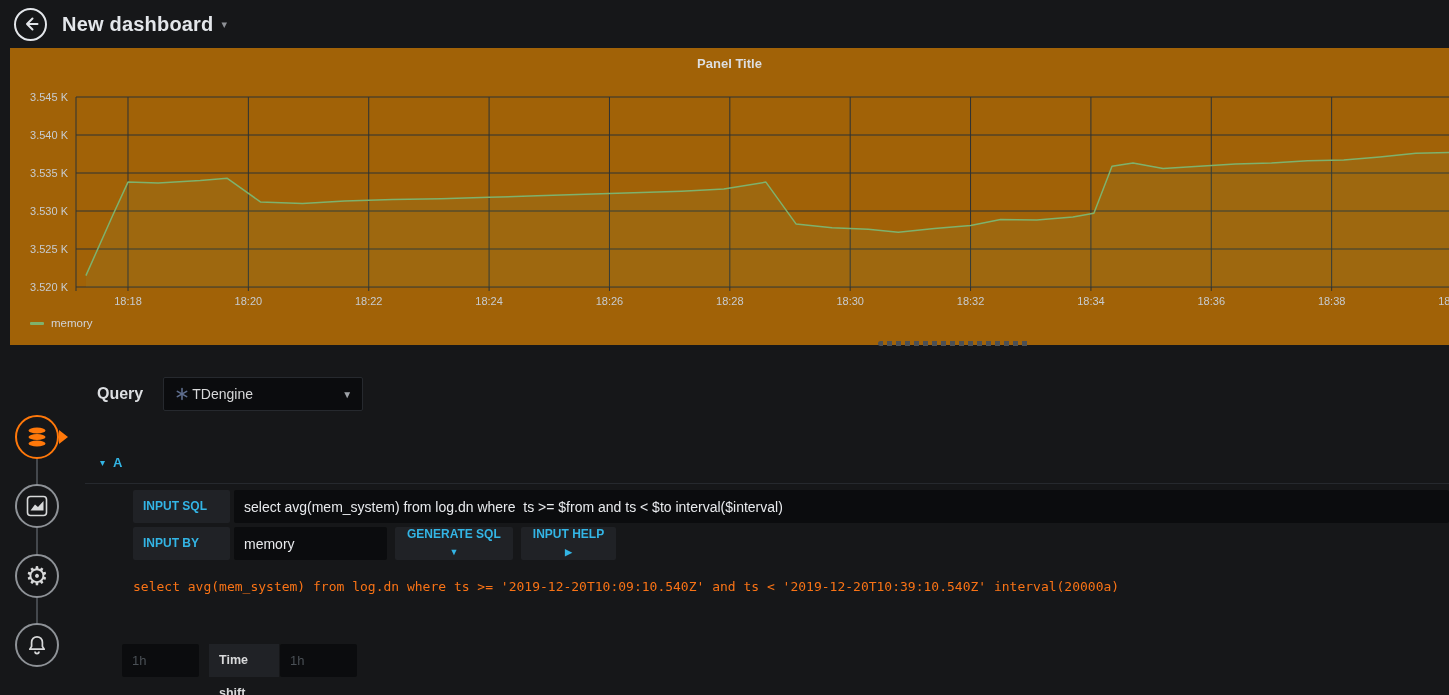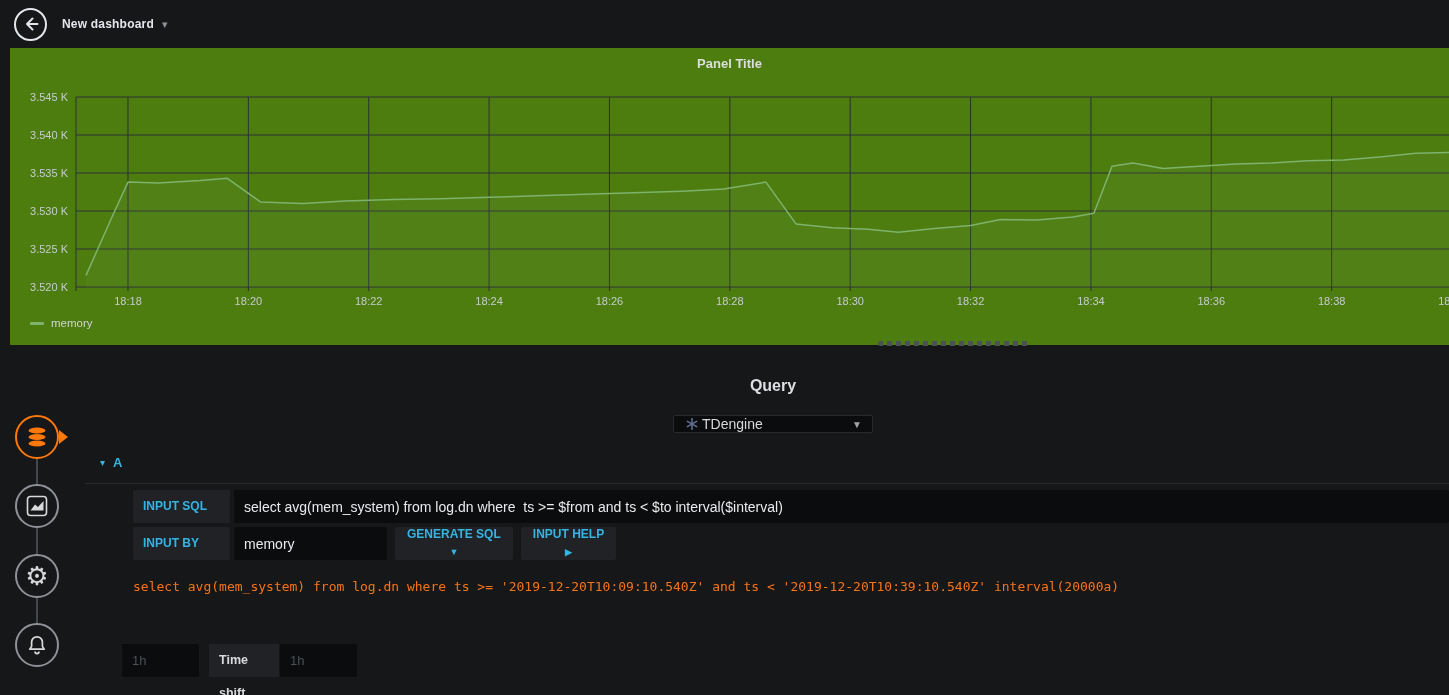--- a/index.html
+++ b/index.html
@@ -3,46 +3,46 @@
 <meta charset="utf-8">
 <style>
   * { box-sizing: border-box; }
   body { margin:0; background:#161719; font-family:"Liberation Sans",sans-serif; }
   .page { position:relative; width:1449px; height:695px; overflow:hidden; background:#161719; }
 
   
   .topbar { position:absolute; left:0; top:0; width:100%; height:48px; display:flex; align-items:center; padding-left:14px; }
   .back-btn { width:33px; height:33px; border:2px solid #e3e6ea; border-radius:50%; display:flex; align-items:center; justify-content:center; cursor:pointer; flex:0 0 auto; }
   .dash-title-wrap { display:flex; align-items:center; margin-left:15px; cursor:pointer; }
-  .dash-title { font-size:12px; font-weight:600; color:#e3e6ea; letter-spacing:.2px; }
+  .dash-title { font-size:20px; font-weight:600; color:#e3e6ea; letter-spacing:.2px; }
   .title-caret { color:#8e9196; font-size:11px; margin-left:8px; }
 
   
-  .panel { position:absolute; left:10px; top:48px; width:1439px; height:297px; background:#4d7c0f; }
+  .panel { position:absolute; left:10px; top:48px; width:1439px; height:297px; background:#a16207; }
   .panel-title { position:absolute; top:8px; left:0; right:0; text-align:center; font-size:13px; font-weight:700; color:#dcdee1; cursor:pointer; }
   .chart-svg { position:absolute; left:0; top:0; }
   .legend { position:absolute; left:20px; top:269px; display:flex; align-items:center; gap:7px; font-size:11.5px; color:#d0d3d7; }
   .legend-line { display:inline-block; width:14px; height:3px; border-radius:1px; }
 
   .scroll-pill { position:absolute; left:878px; top:341px; width:152px; height:5px; border-radius:3px;
                  background:repeating-linear-gradient(90deg,#4b5055 0 5px,transparent 5px 9px); cursor:pointer; }
 
   
   .tab-rail { position:absolute; left:36px; top:437px; width:2px; height:208px; background:#44484d; }
   .edit-tab { position:absolute; left:15px; width:44px; height:44px; border-radius:50%; border:2px solid #8e9297;
               background:#161719; display:flex; align-items:center; justify-content:center; cursor:pointer; }
   .edit-tab.active { border-color:#ff780a; }
   .tab-queries { top:415px; } .tab-viz { top:484px; } .tab-general { top:554px; } .tab-alert { top:623px; }
   .active-arrow { position:absolute; left:59px; top:430px; width:0; height:0;
                   border-top:7px solid transparent; border-bottom:7px solid transparent; border-left:9px solid #ff780a; }
   .gear-glyph { font-family:"DejaVu Sans",sans-serif; font-size:26px; color:#d8d9da; line-height:1; }
 
   
   .query-section { position:absolute; left:85px; top:370px; right:0; padding-top:7px; }
-  .query-header { height:34px; display:flex; align-items:center; gap:20px; padding-left:12px;flex-direction:column; }
+  .query-header { height:34px; display:flex; align-items:center; gap:20px; padding-left:12px; }
   .query-title { font-size:16px; font-weight:600; color:#dcdee1; }
   .ds-picker { width:200px; height:34px; background:#0b0c0e; border:1px solid #26292e; border-radius:2px;
                display:flex; align-items:center; gap:2px; padding:0 10px; cursor:pointer; }
   .ds-name { font-size:14px; color:#d8d9da; flex:1; }
   .ds-caret { color:#9fa3a8; font-size:10px; }
 
   .row-a { display:flex; align-items:center; gap:8px; margin-top:42px; padding:0 0 10px 15px;
            border-bottom:1px solid #26292e; color:#33b5e5; line-height:20px; cursor:pointer; }
   .row-a .caret { font-size:10px; }
   .row-a .refid { font-size:13px; font-weight:700; }

